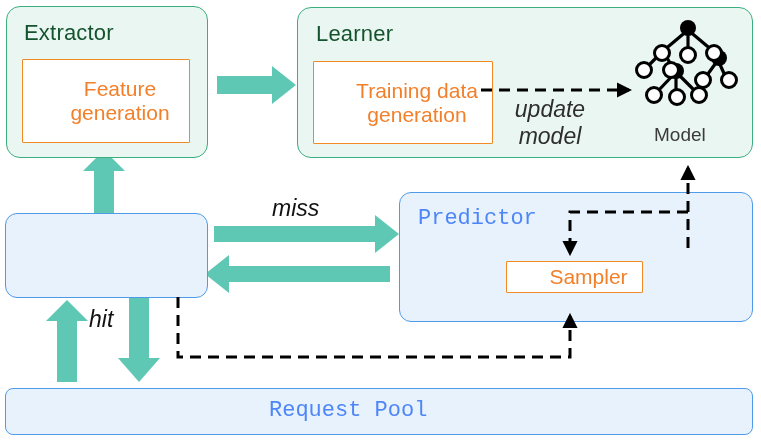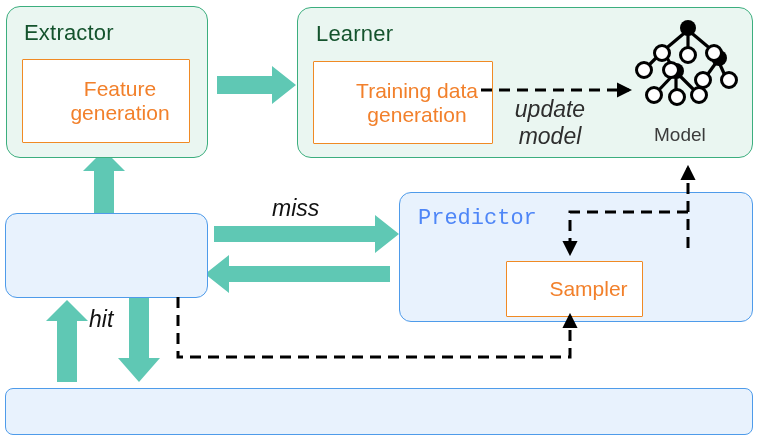--- a/index.html
+++ b/index.html
@@ -153,25 +153,26 @@
       <circle cx="699" cy="95" r="7.5"></circle>
     </g>
   </svg>
 
   <div class="model-cap" style="left:654px;top:124px;">Model</div>
 
   <div class="box blue-box" style="left:5px;top:213px;width:203px;height:85px;"></div>
 
   <div class="box blue-box" style="left:399px;top:192px;width:354px;height:130px;"></div>
   <div class="blue-title" style="left:418px;top:206px;">Predictor</div>
-  <div class="box orange-box" style="left:506px;top:261px;width:137px;height:56px;">
+  <div class="box orange-box" style="left:506px;top:261px;width:137px;height:32px;">
     <span>Sampler</span>
   </div>
 
   <div class="box blue-box" style="left:5px;top:388px;width:748px;height:47px;border-radius:8px;"></div>
+  <div class="blue-title" style="left:269px;top:398px;">Request Pool</div>
 
   <div class="lbl" style="left:272px;top:195px;">miss</div>
   <div class="lbl" style="left:89px;top:306px;text-align:right;">hit</div>
 
   <svg class="layer over" viewBox="0 0 761 440" style="pointer-events:none;">
     <defs>
       <marker id="ahR" viewBox="0 0 10 10" refX="8" refY="5" markerWidth="5.2" markerHeight="5.2" orient="auto">
         <path d="M 0 0 L 10 5 L 0 10 z" fill="#000"></path>
       </marker>
       <marker id="ahD" viewBox="0 0 10 10" refX="8" refY="5" markerWidth="5.2" markerHeight="5.2" orient="auto">

